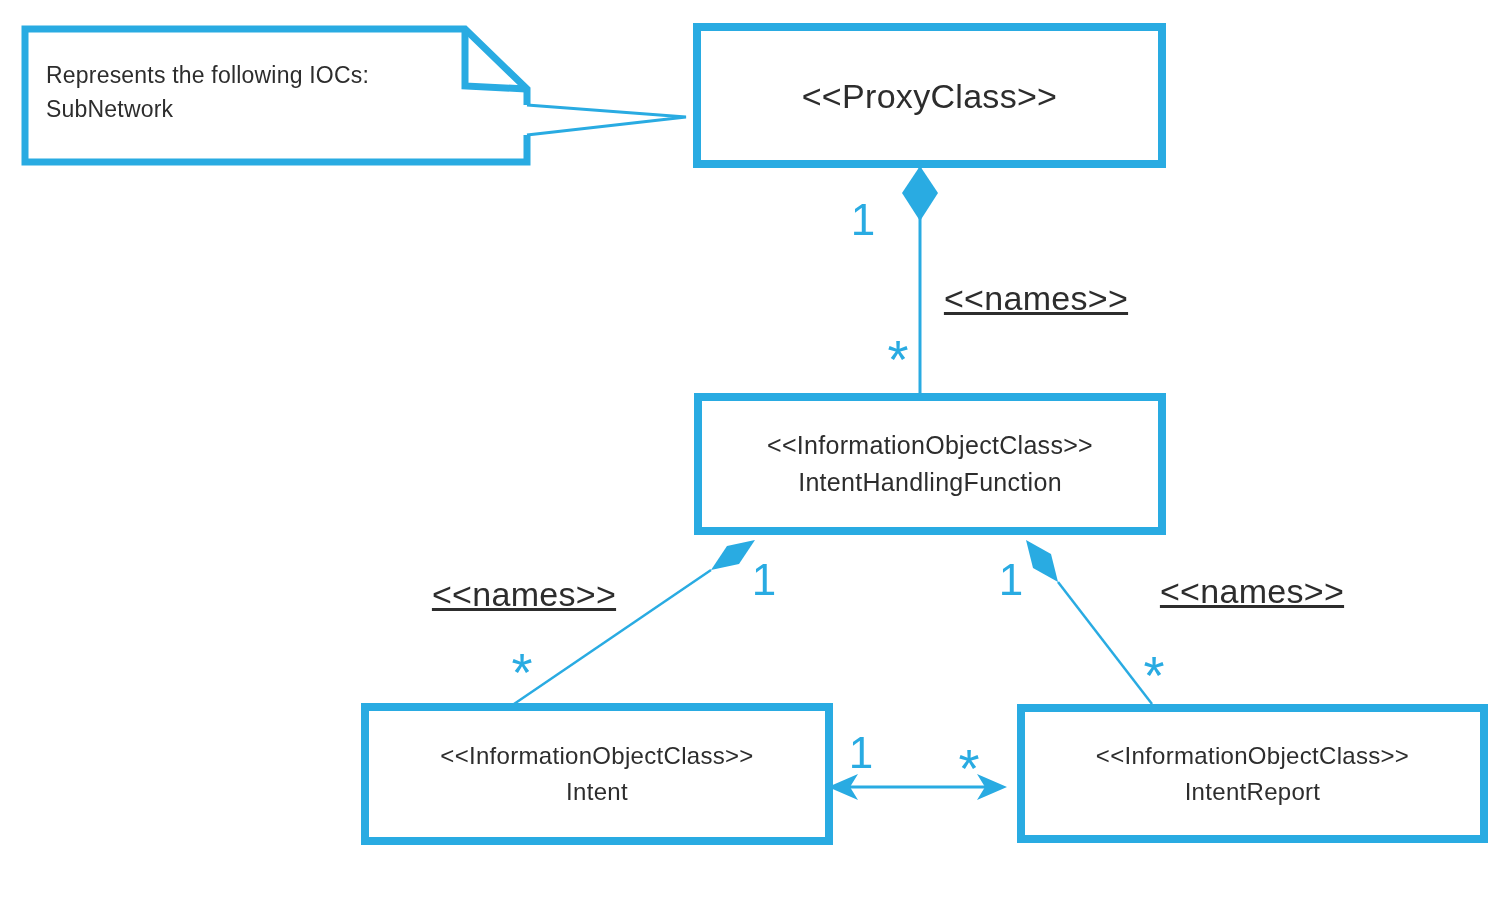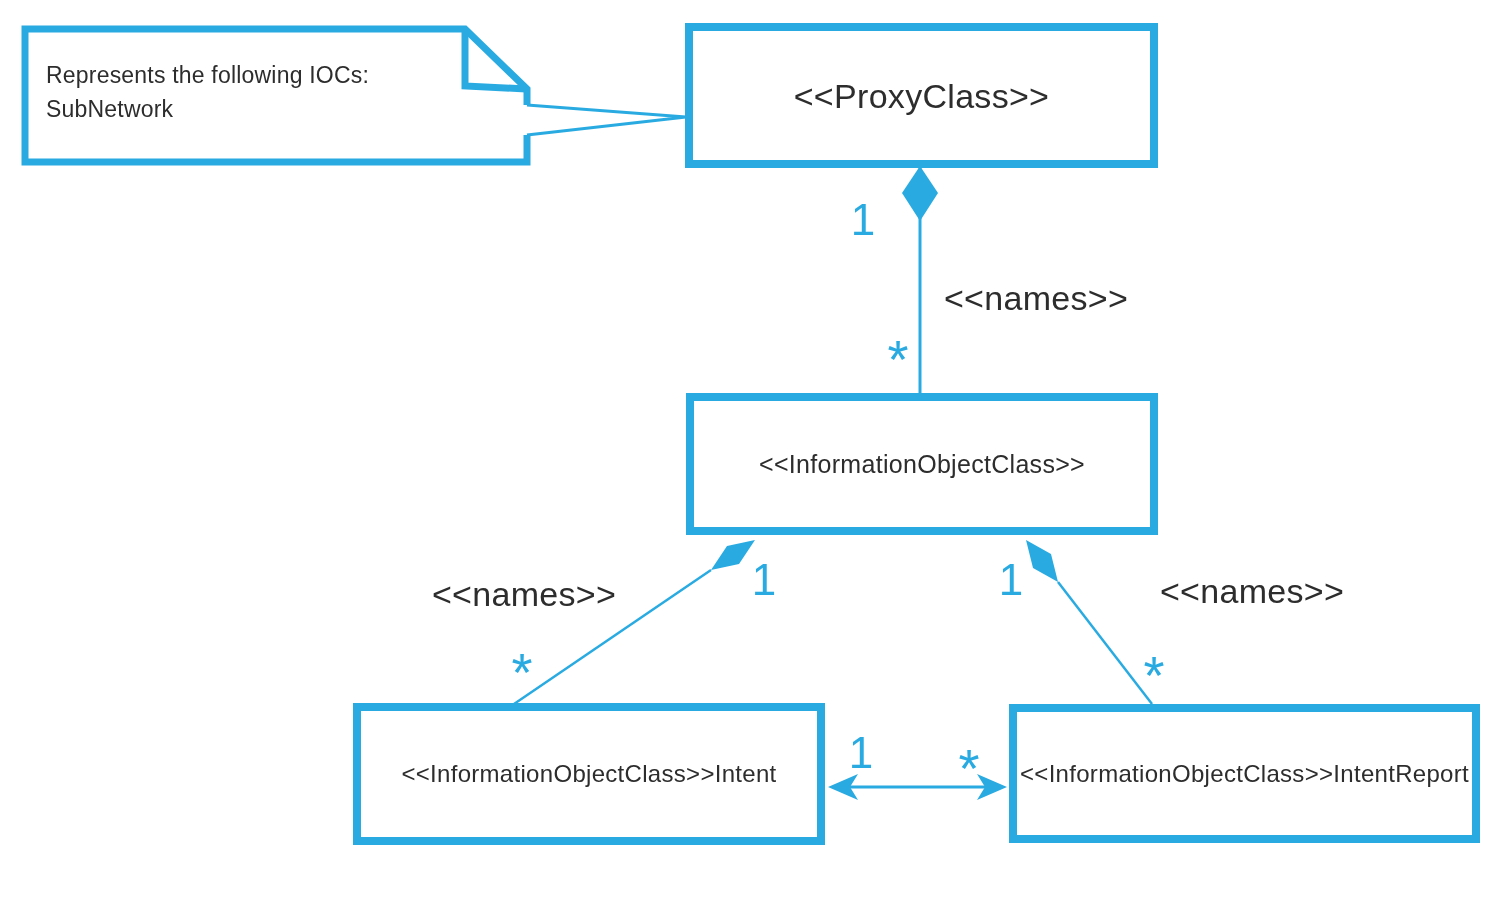--- a/index.html
+++ b/index.html
@@ -17,25 +17,26 @@
   svg.layer{position:absolute;left:0;top:0;width:1500px;height:898px;pointer-events:none;}
 
   .stroke-accent{stroke:var(--accent);fill:none;}
   .fill-accent{fill:var(--accent);stroke:none;}
 
   .uml-class{
     position:absolute;
     box-sizing:border-box;
     border:8px solid var(--accent);
     background:#ffffff;
-    display:flex;flex-direction:row;
+    display:flex;flex-direction:column;
     align-items:center;justify-content:center;
     text-align:center;
     color:var(--text);
     letter-spacing:0.3px;
+    margin-left:8px;
   }
   .uml-class .stereotype,.uml-class .cls-name{white-space:nowrap;}
 
   .class-me{left:685px;top:23px;width:473px;height:145px;font-size:34px;line-height:46px;}
   .class-ihf{left:686px;top:393px;width:472px;height:142px;font-size:25px;line-height:37px;}
   .class-intent{left:353px;top:703px;width:472px;height:142px;font-size:24px;line-height:36px;}
   .class-ir{left:1009px;top:704px;width:471px;height:139px;font-size:24px;line-height:36px;}
 
   .note-text{
     position:absolute;left:46px;top:58px;width:440px;
@@ -49,20 +50,21 @@
     color:var(--accent);
     text-align:center;
     white-space:nowrap;
   }
   .lbl-mult{font-size:44px;line-height:44px;width:40px;}
   .lbl-star{font-size:54px;line-height:54px;width:44px;}
   .lbl-names{
     color:var(--text);
     font-size:34px;line-height:34px;width:200px;
     letter-spacing:0.3px;
+    text-decoration:underline;
   }
 </style>
 </head>
 <body>
 
 <div class="canvas">
 
   <svg class="layer" viewBox="0 0 1500 898">
 
     <path class="stroke-accent" stroke-width="7" stroke-linejoin="miter" d="M 527,105 L 527,89 L 465,29 L 25,29 L 25,162 L 527,162 L 527,135"></path>
@@ -89,20 +91,21 @@
     <span>Represents the following IOCs:</span>
     <span>SubNetwork</span>
   </div>
 
   <div class="uml-class class-me">
     <span class="stereotype">&lt;&lt;ProxyClass&gt;&gt;</span>
   </div>
 
   <div class="uml-class class-ihf">
     <span class="stereotype">&lt;&lt;InformationObjectClass&gt;&gt;</span>
+    <span class="cls-name">IntentHandlingFunction</span>
   </div>
 
   <div class="uml-class class-intent">
     <span class="stereotype">&lt;&lt;InformationObjectClass&gt;&gt;</span>
     <span class="cls-name">Intent</span>
   </div>
 
   <div class="uml-class class-ir">
     <span class="stereotype">&lt;&lt;InformationObjectClass&gt;&gt;</span>
     <span class="cls-name">IntentReport</span>

